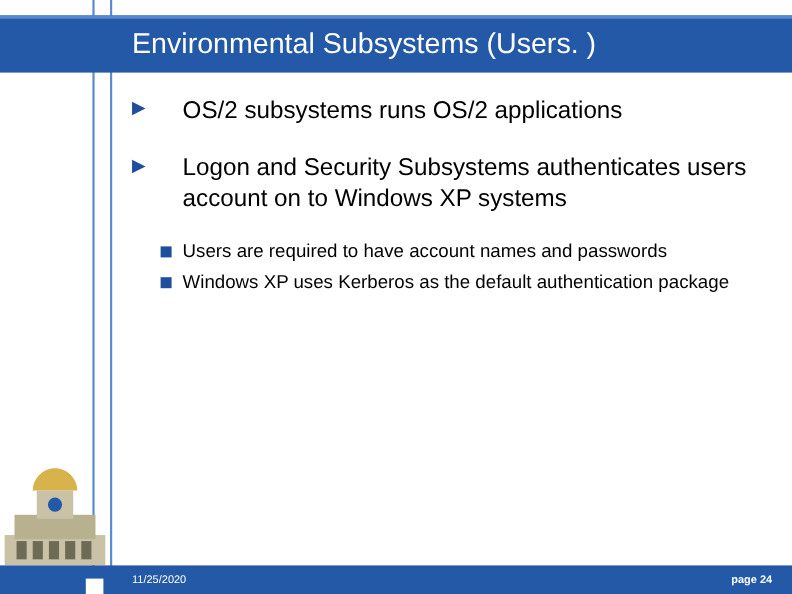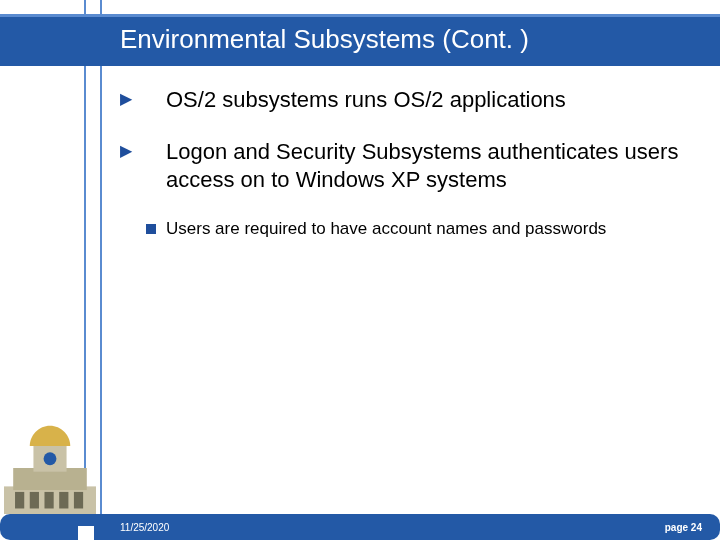--- a/index.html
+++ b/index.html
@@ -81,50 +81,54 @@
   }
   .footer .date   { position: absolute; left: 120px; }
   .footer .course { position: absolute; left: 50%; transform: translateX(-50%); font-weight: bold; }
   .footer .page   { position: absolute; right: 18px; font-weight: bold; }
   .footer .white-chip { position: absolute; left: 78px; bottom: 0; width: 16px; height: 14px; background: #fff; }
 
   .layer-lines { z-index: 2; }
   .title-bar, .title-bar-highlight, .title-text { z-index: 3; }
   .body { z-index: 4; }
   .building { z-index: 5; }
-  .footer { z-index: 6; border-radius: 10px; }
+  .footer { z-index: 6; }
 </style>
 </head>
 <body>
 
 <div class="slide">
 
   <div class="vline1 layer-lines"></div>
   <div class="vline2 layer-lines"></div>
 
   <div class="title-bar"></div>
   <div class="title-bar-highlight"></div>
-  <div class="title-text">Environmental Subsystems (Cont. )</div>
+  <div class="title-text">Environmental Subsystems (Users. )</div>
 
   <div class="body">
 
     <div class="b1">
       <span class="mk">▶</span>
       <span class="tx">OS/2 subsystems runs OS/2 applications</span>
     </div>
 
     <div class="b1">
       <span class="mk">▶</span>
-      <span class="tx">Logon and Security Subsystems authenticates users access on to Windows XP systems</span>
+      <span class="tx">Logon and Security Subsystems authenticates users account on to Windows XP systems</span>
     </div>
 
     <div class="subs">
       <div class="b2">
         <span class="mk"><span class="sq"></span></span>
         <span class="tx">Users are required to have account names and passwords</span>
+      </div>
+      <div class="b2">
+        <span class="mk"><span class="sq"></span></span>
+        <span class="tx">Windows XP uses Kerberos as the default authentication package</span>
       </div>
     </div>
 
   </div>
 
   <svg class="building" viewBox="0 0 100 100">
     <rect x="0" y="70" width="100" height="30" fill="#c9c2a7"></rect>
     <rect x="10" y="50" width="80" height="24" fill="#b8b190"></rect>
     <rect x="32" y="26" width="36" height="28" fill="#c9c2a7"></rect>
     <path d="M50 4 C62 4 72 14 72 26 L28 26 C28 14 38 4 50 4 Z" fill="#d8b24a"></path>

